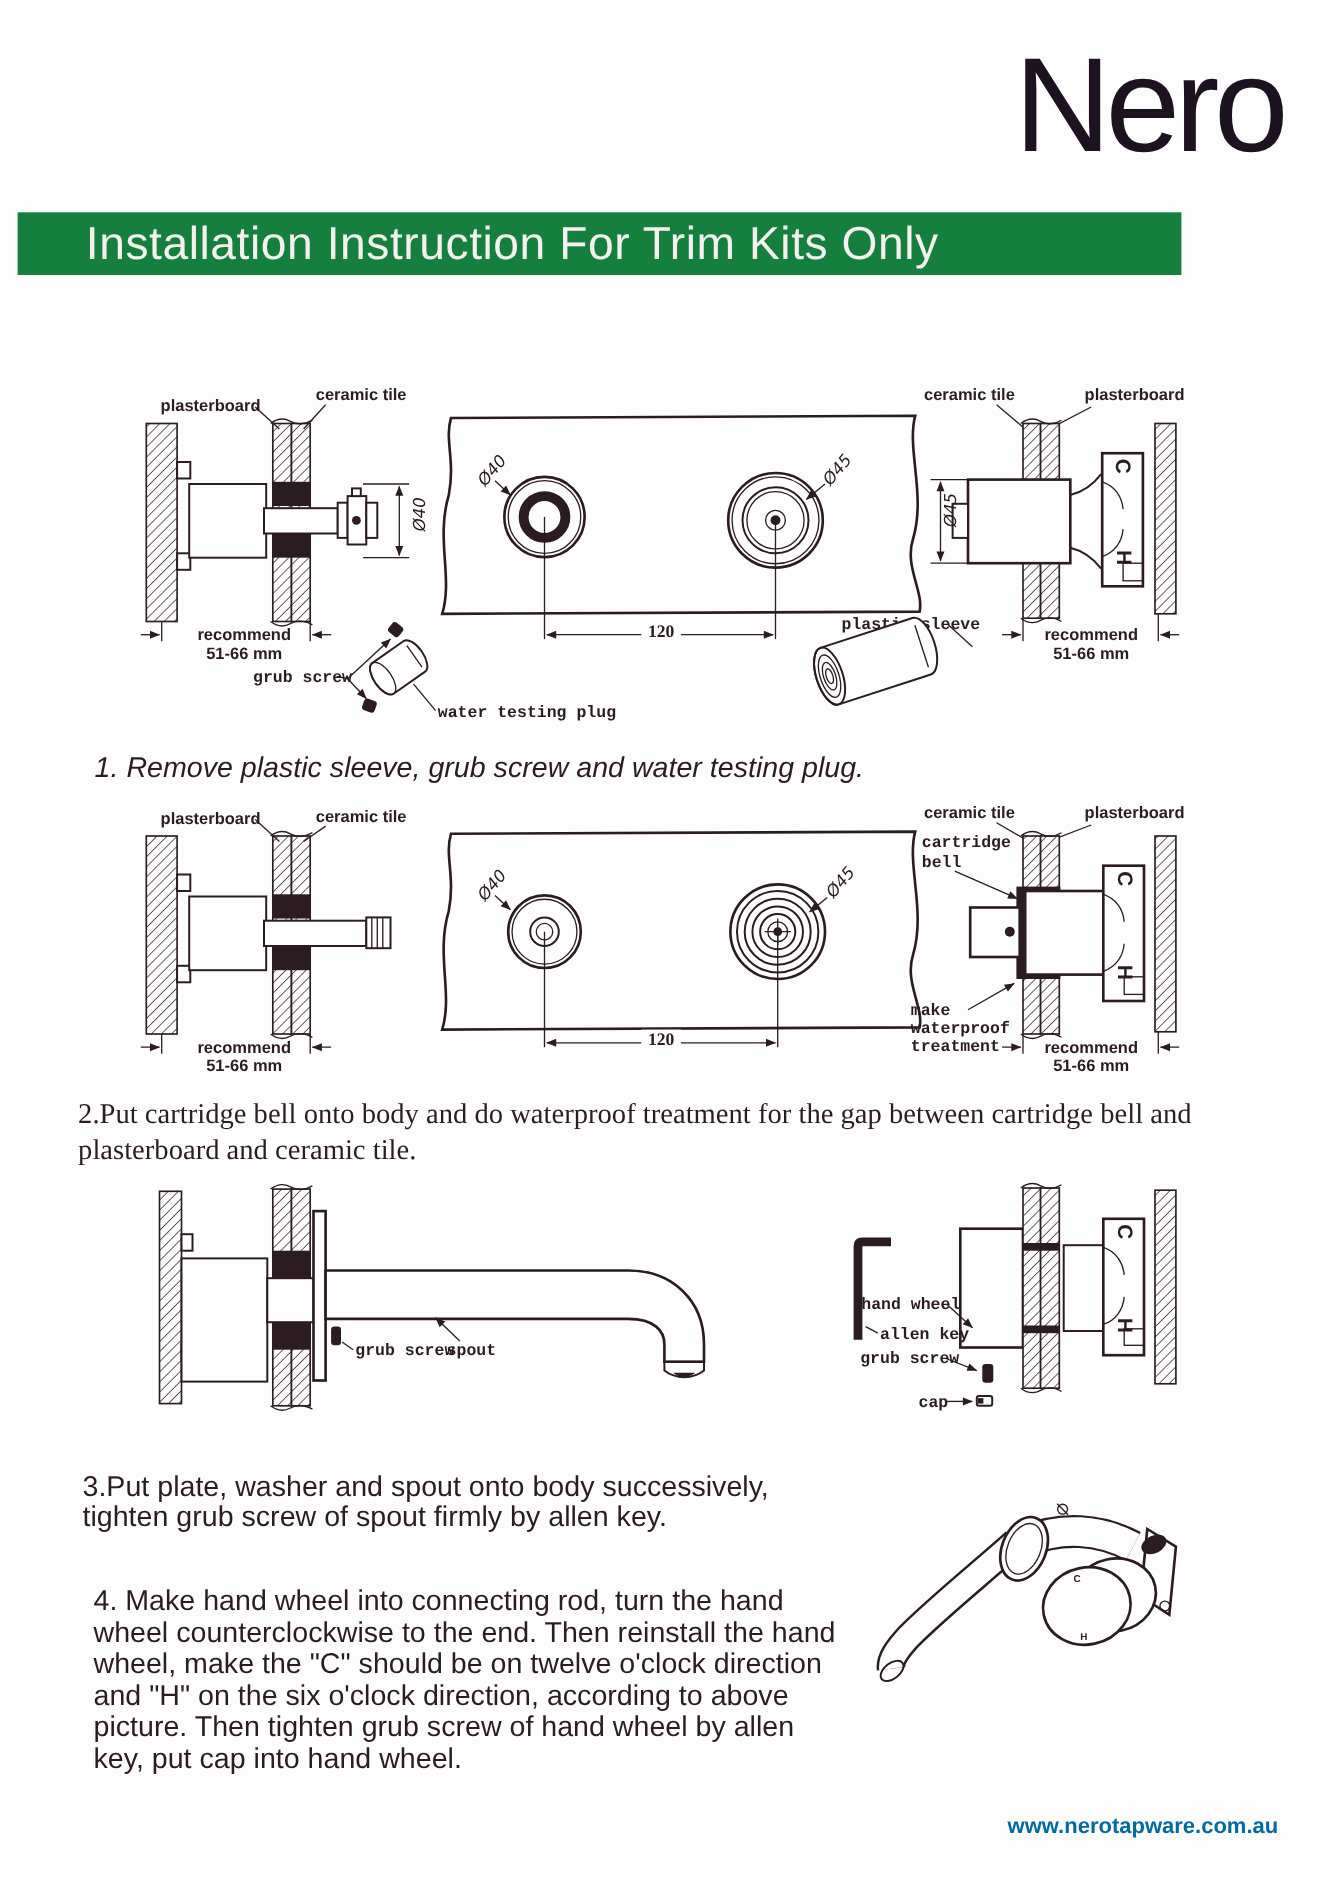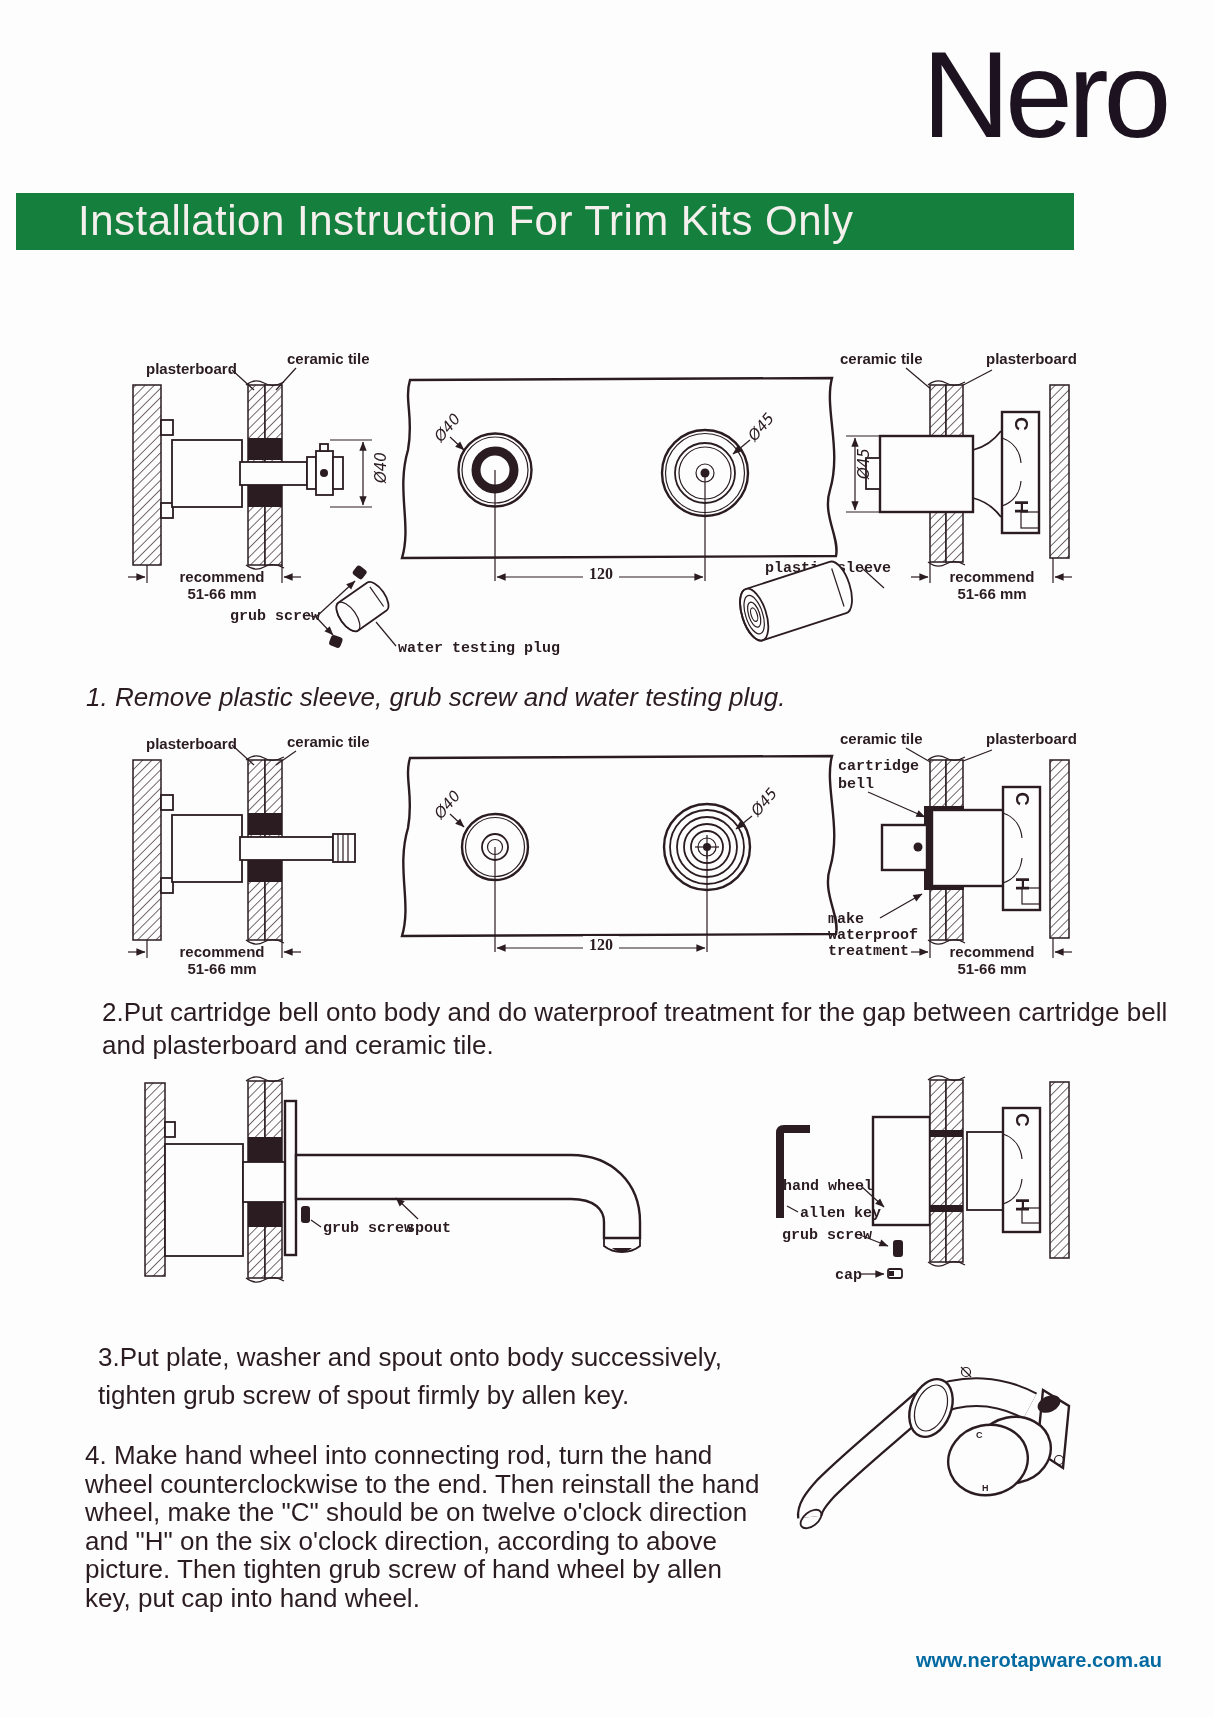--- a/index.html
+++ b/index.html
@@ -17,22 +17,22 @@
   }
   #banner{
     left:0;top:193px;width:1058px;height:57px;
     background:#15803d;color:#f5f0ee;
     font-size:42px;line-height:56px;padding-left:62px;
     box-sizing:border-box;white-space:nowrap;
     font-weight:400;letter-spacing:0.5px;margin-left:16px;
   }
   .step{font-size:26px;color:#2a1c20;}
   #step1{left:86px;top:682px;width:780px;line-height:31px;font-style:italic;}
-  #step2{left:102px;top:996px;width:1085px;line-height:33px;}
-  #step3{left:98px;top:1338px;width:660px;line-height:38px;}
+  #step2{left:71px;top:996px;width:1085px;line-height:33px;font-family:Liberation Serif, serif;}
+  #step3{left:75px;top:1338px;width:660px;line-height:27px;}
   #step4{left:85px;top:1441px;width:675px;line-height:28.6px;}
   #footer{
     left:900px;top:1649px;width:262px;text-align:right;
     font-size:20px;font-weight:bold;color:#0369a1;
   }
   
   .s  {stroke:#2a1c20;fill:none;stroke-width:1.8;}
   .s1 {stroke:#2a1c20;fill:none;stroke-width:1.2;}
   .s2 {stroke:#2a1c20;fill:none;stroke-width:2.4;}
   .sw {stroke:#2a1c20;fill:#fefdfd;stroke-width:1.8;}

